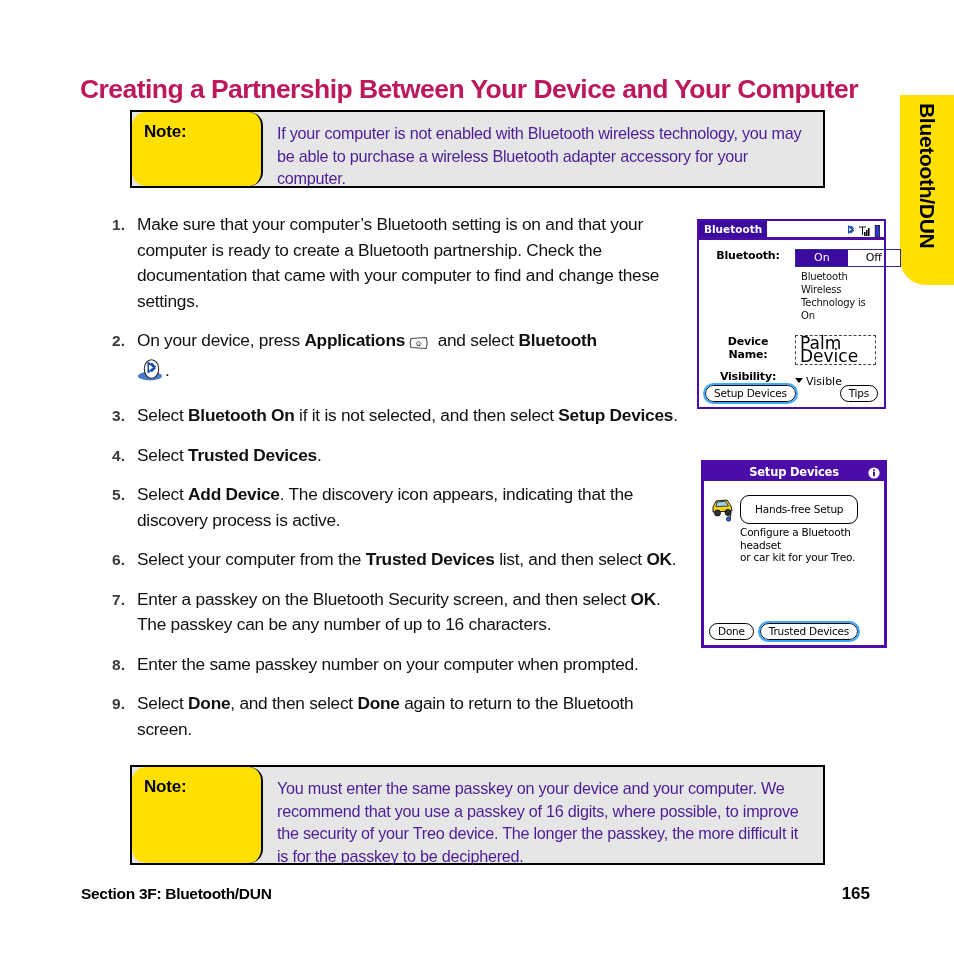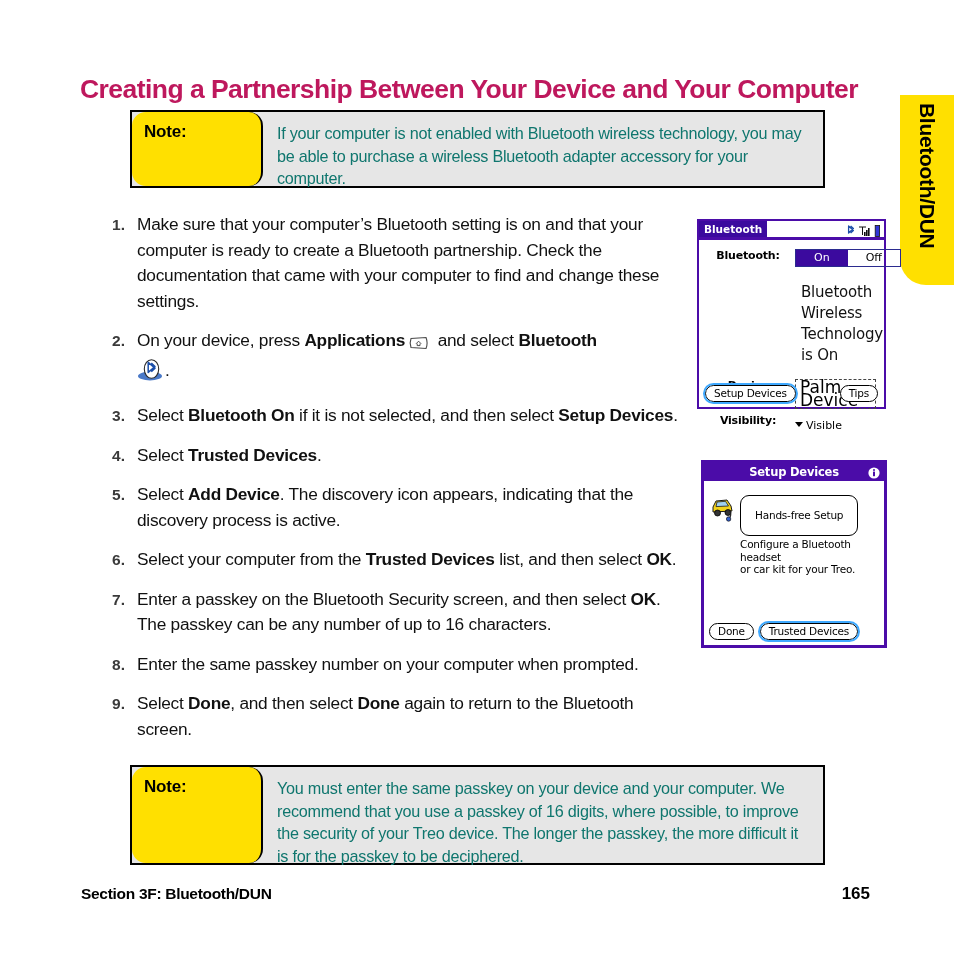--- a/index.html
+++ b/index.html
@@ -82,21 +82,21 @@
     flex: 1;
     background: #E6E6E6;
     box-sizing: border-box;
     padding: 10px 14px 10px 14px;
   }
   .note-body-cell p {
     margin: 0;
     font-size: 16.2px;
     line-height: 22.5px;
     letter-spacing: -0.25px;
-    color: #0f766e;
+    color: #4c1d95;
   }
 
   #note-top   { left: 130px; top: 110px;  width: 695px; height: 78px; }
   #note-bottom{ left: 130px; top: 765px;  width: 695px; height: 100px; }
 
   
   #steps {
     position: absolute;
     left: 97px;
     top: 212px;
@@ -201,24 +201,24 @@
   }
   .onoff .seg {
     font-size: 11px;
     line-height: 16px;
     padding: 0 18px;
     color: #000;
   }
   .onoff .seg.active { background: #3B0A9E; color: #ffffff; }
   .bt-sub {
     margin-left: 94px;
-    font-size: 15px;
-    line-height: 21px;
+    font-size: 10px;
+    line-height: 13px;
     color: #111;
-    margin-top: 15px;
+    margin-top: 3px;
     letter-spacing: -0.2px;
   }
   .name-field {
     border: 1px dashed #444;
     font-size: 17px;
     padding: 1px 4px;
     color: #000;
     line-height: 13px;
   }
   .vis-value { font-size: 11px; color: #000; line-height: 15px; }
@@ -451,21 +451,21 @@
         <svg width="28" height="26" viewBox="0 0 28 26">
           <path d="M3 11 L6 5 L17 4 L21 10 L22 15 L3 16 Z" fill="#F2D21A" stroke="#1b1b1b" stroke-width="1"></path>
           <path d="M7 6 L15.5 5.3 L18.5 10 L6 10.6 Z" fill="#9fd0f0" stroke="#1b1b1b" stroke-width="0.8"></path>
           <circle cx="7.5" cy="17" r="3" fill="#333" stroke="#000" stroke-width="0.8"></circle>
           <circle cx="18" cy="16.5" r="3" fill="#333" stroke="#000" stroke-width="0.8"></circle>
           <path d="M20 15 Q22 20 19 22" fill="none" stroke="#222" stroke-width="1.2"></path>
           <circle cx="18.6" cy="23" r="2.2" fill="#2f5fd0" stroke="#111" stroke-width="0.7"></circle>
         </svg>
       </div>
       <div class="sd-right">
-        <span class="btn-pill" style="padding:13px 14px">Hands-free Setup</span>
+        <span class="btn-pill" style="padding:7px 14px">Hands-free Setup</span>
         <div class="sd-desc">
           <div>Configure a Bluetooth headset</div>
           <div>or car kit for your Treo.</div>
         </div>
       </div>
     </div>
 
   </div>
 
   <div class="btn-row">

